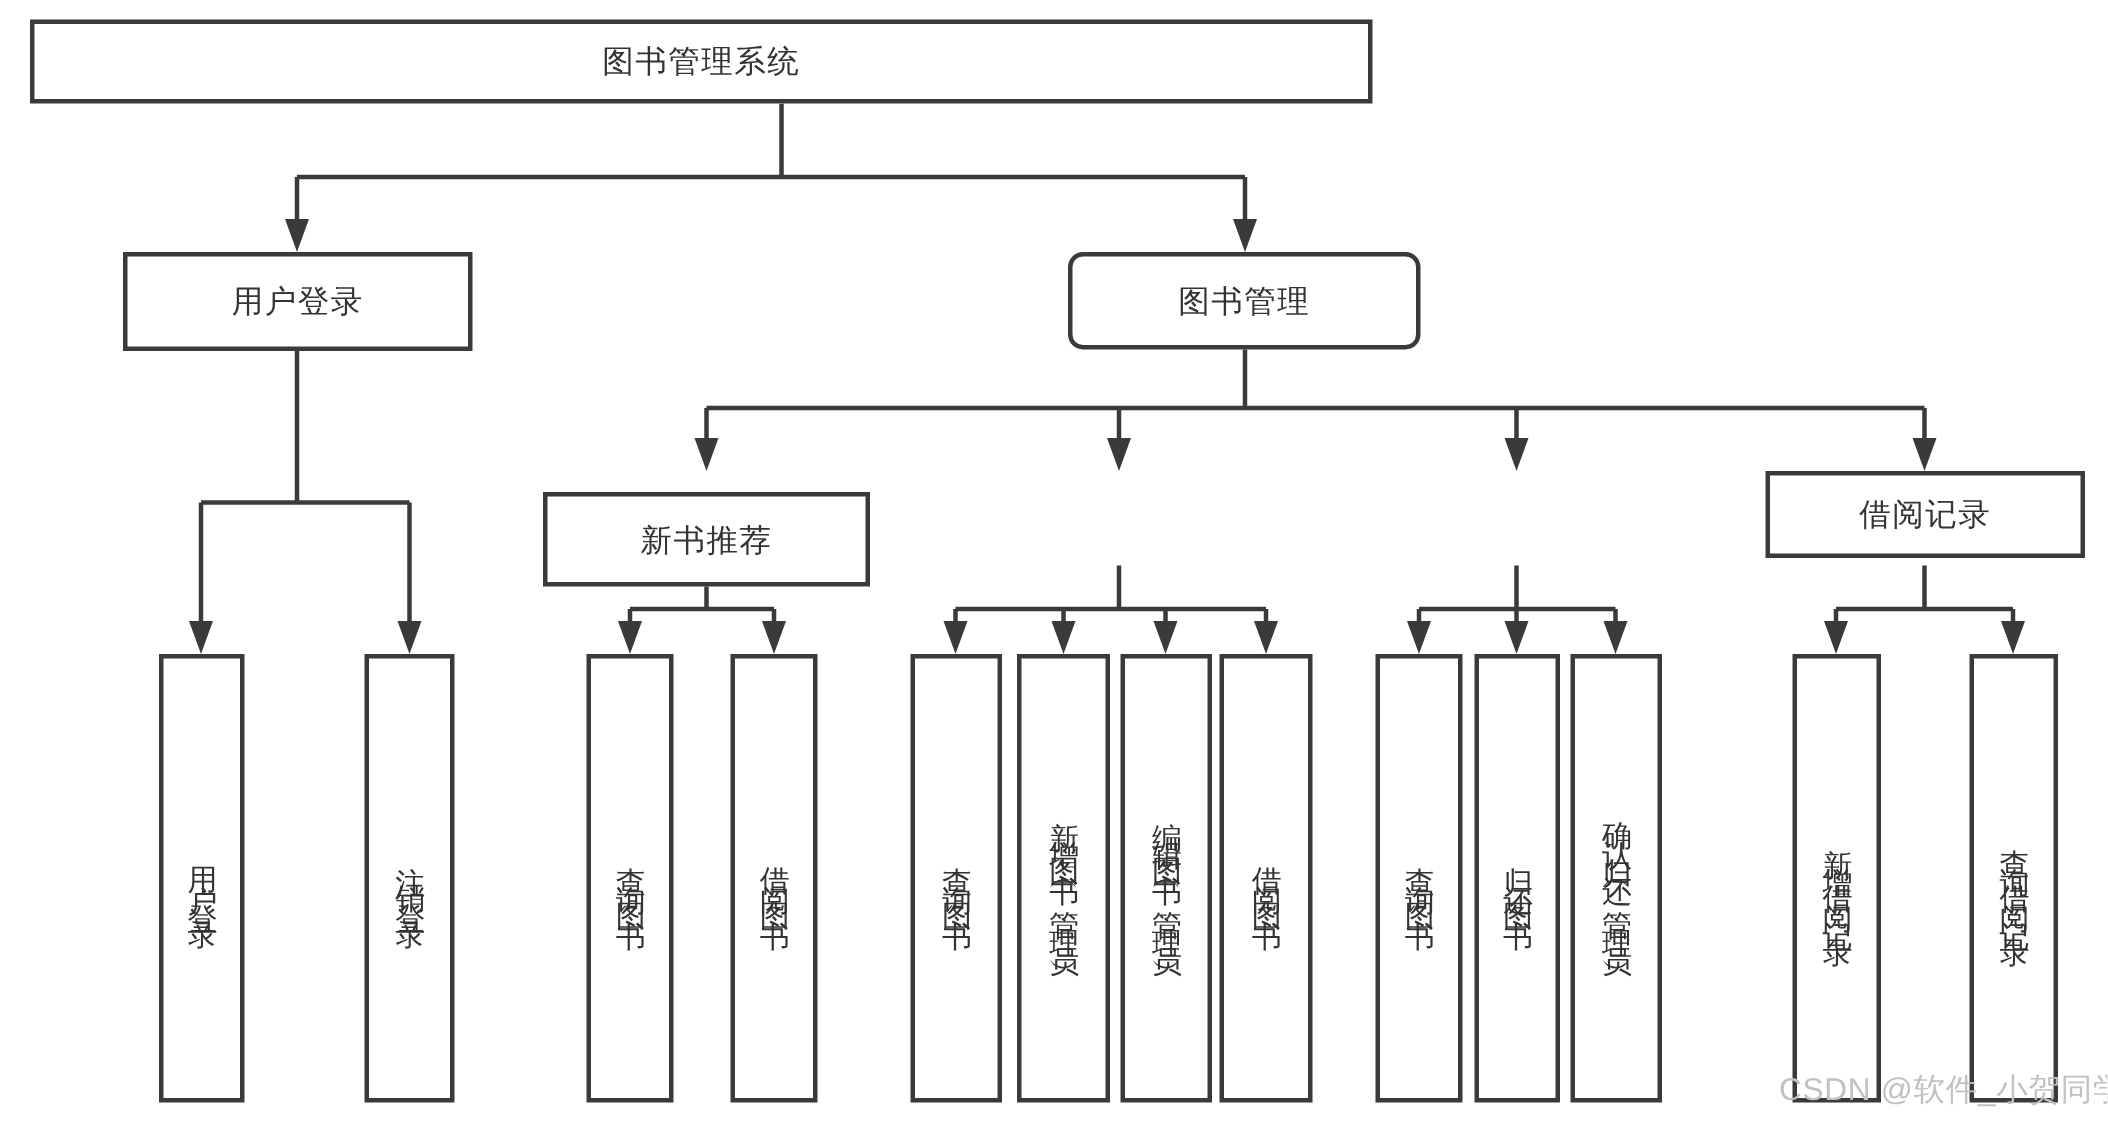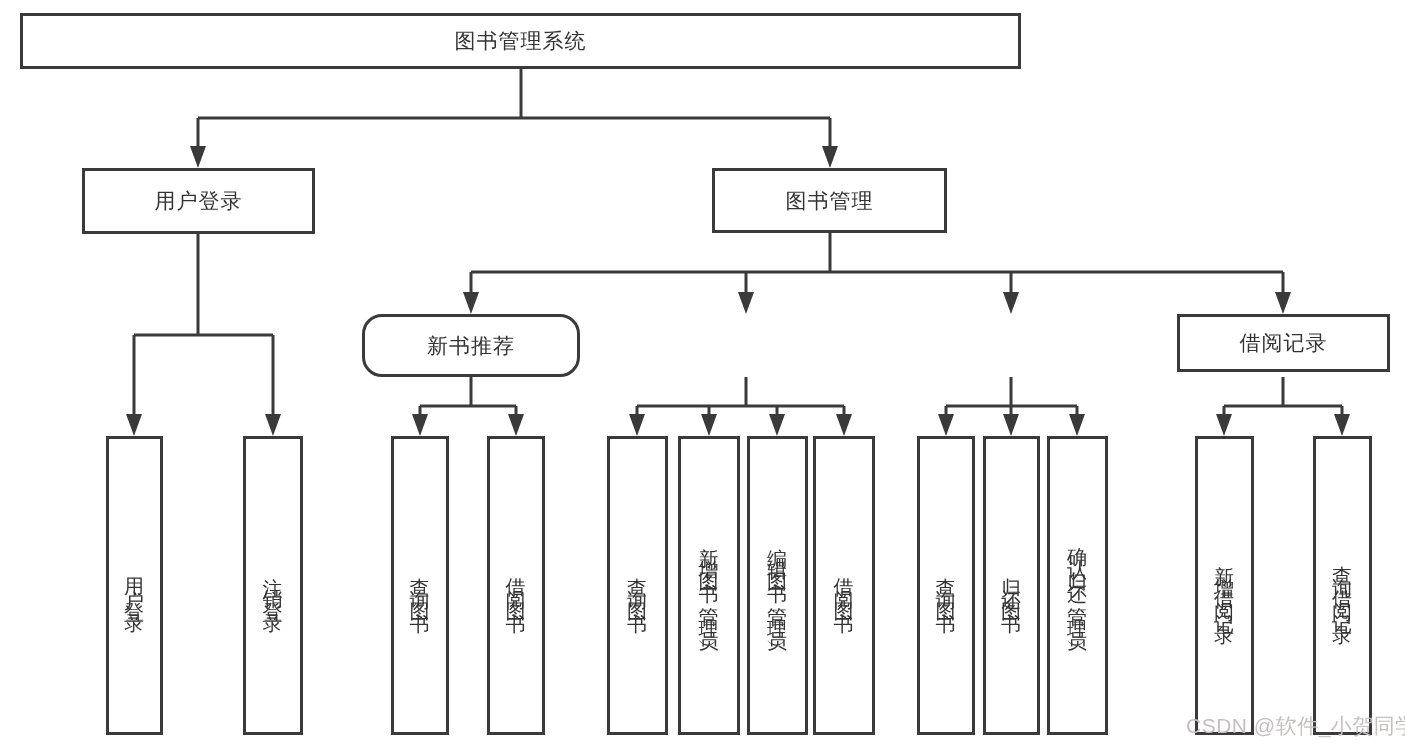--- a/index.html
+++ b/index.html
@@ -21,26 +21,26 @@
   }
   .box.h span{font-size:21px;letter-spacing:1px;white-space:nowrap;}
   .box.v span{
     writing-mode:vertical-rl;
     text-orientation:mixed;
     font-size:20px;
     letter-spacing:12px;
     line-height:1;
   }
   
-  #n-root{left:20px;top:13px;width:1001px;height:56px;}
+  #n-root{left:20px;top:13px;width:895px;height:56px;}
   
   #n-user-login{left:82px;top:168px;width:233px;height:66px;}
-  #n-book-mgmt{left:712px;top:168px;width:235px;height:65px;}
+  #n-book-mgmt{left:712px;top:168px;width:235px;height:65px;border-radius:10px;}
   
-  #n-new-book-rec{left:362px;top:314px;width:218px;height:63px;border-radius:20px;}
+  #n-new-book-rec{left:362px;top:328px;width:218px;height:63px;}
   #n-book-borrow{left:637px;top:314px;width:219px;height:63px;}
   #n-current-borrow{left:902px;top:314px;width:219px;height:63px;}
   #n-borrow-records{left:1177px;top:314px;width:213px;height:58px;}
   
   .leaf{top:436px;height:299px;}
   #n-ul-login{left:106px;width:57px;}
   #n-ul-logout{left:243px;width:60px;}
   #n-nbr-query{left:391px;width:58px;}
   #n-nbr-borrow{left:487px;width:58px;}
   #n-bb-query{left:607px;width:61px;}

